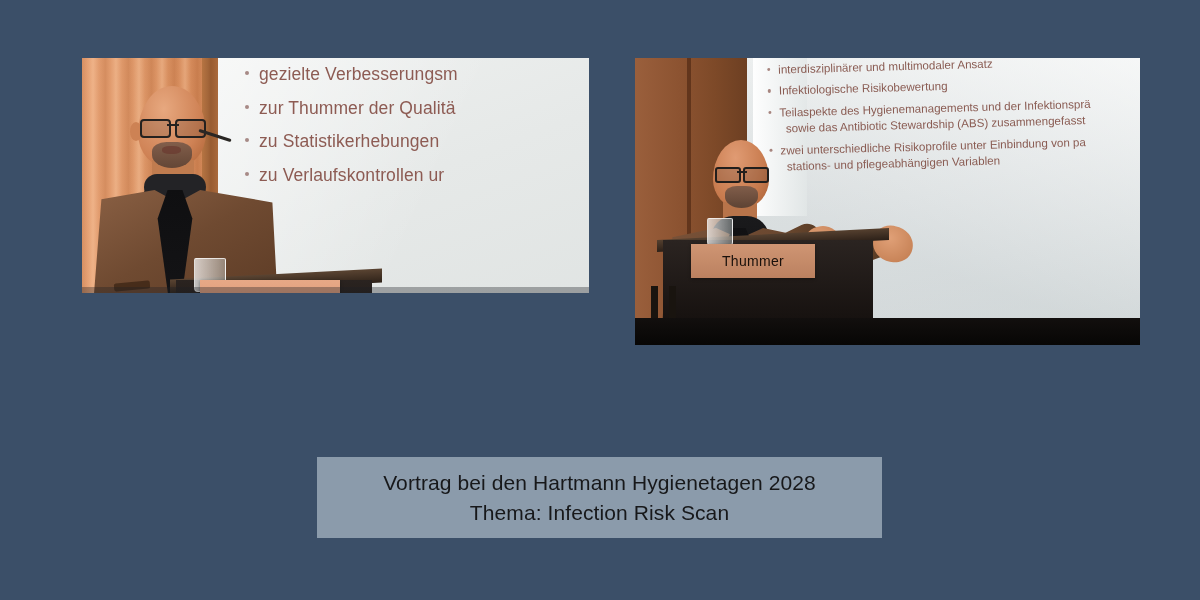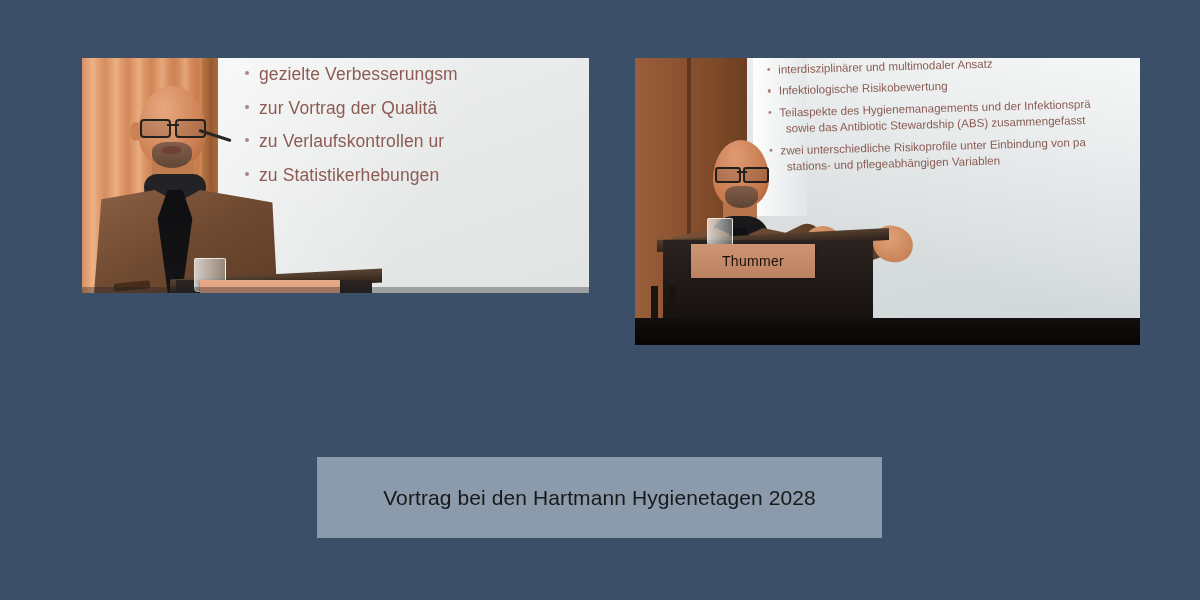--- a/index.html
+++ b/index.html
@@ -273,23 +273,23 @@
 
 <div class="stage">
 
   <div class="photo" id="photo-left">
     <div class="curtain"></div>
     <div class="wallpost"></div>
     <div class="screen"></div>
 
     <div class="slide-l">
       <div class="li">gezielte Verbesserungsm</div>
-      <div class="li">zur Vortrag der Qualitä</div>
+      <div class="li">zur Thummer der Qualitä</div>
+      <div class="li">zu Statistikerhebungen</div>
       <div class="li">zu Verlaufskontrollen ur</div>
-      <div class="li">zu Statistikerhebungen</div>
     </div>
 
     <div class="person">
       <div class="head"></div>
       <div class="ear"></div>
       <div class="neck"></div>
       <div class="goatee"></div>
       <div class="mouth"></div>
       <div class="glasses">
         <div class="lens l"></div>
@@ -363,15 +363,16 @@
     <div class="leg b"></div>
     <div class="glass"></div>
     <div class="plate">
       <span>Thummer</span>
     </div>
     <div class="darkband"></div>
   </div>
 
   <div id="caption">
     <div class="line">Vortrag bei den Hartmann Hygienetagen 2028</div>
+    <div class="line">Thema: Infection Risk Scan</div>
   </div>
 
 </div>
 
 </body></html>

